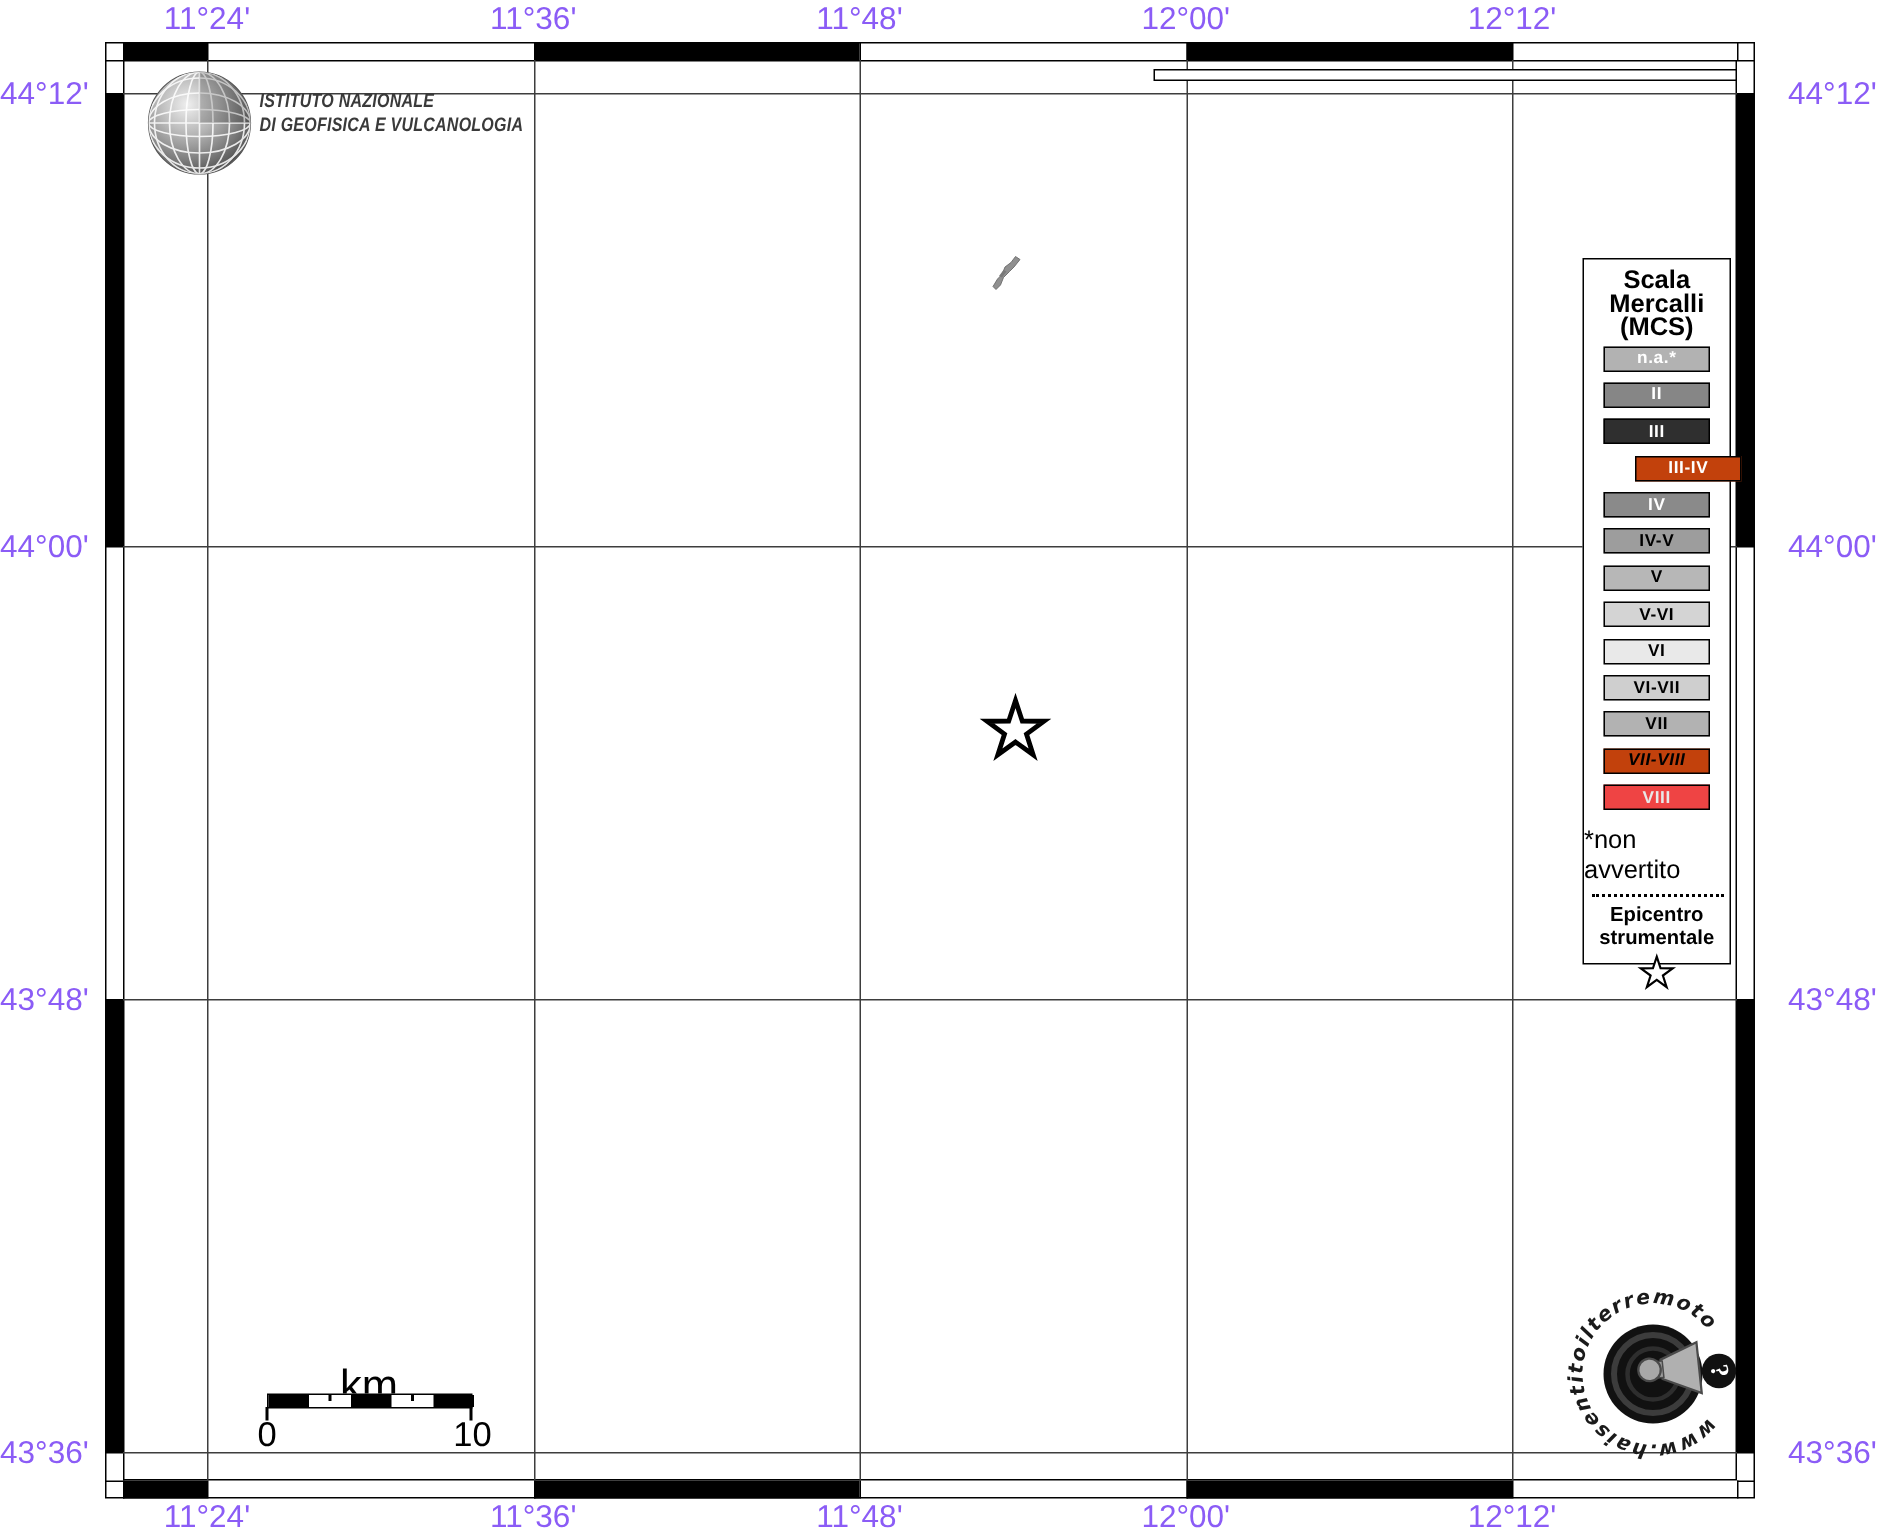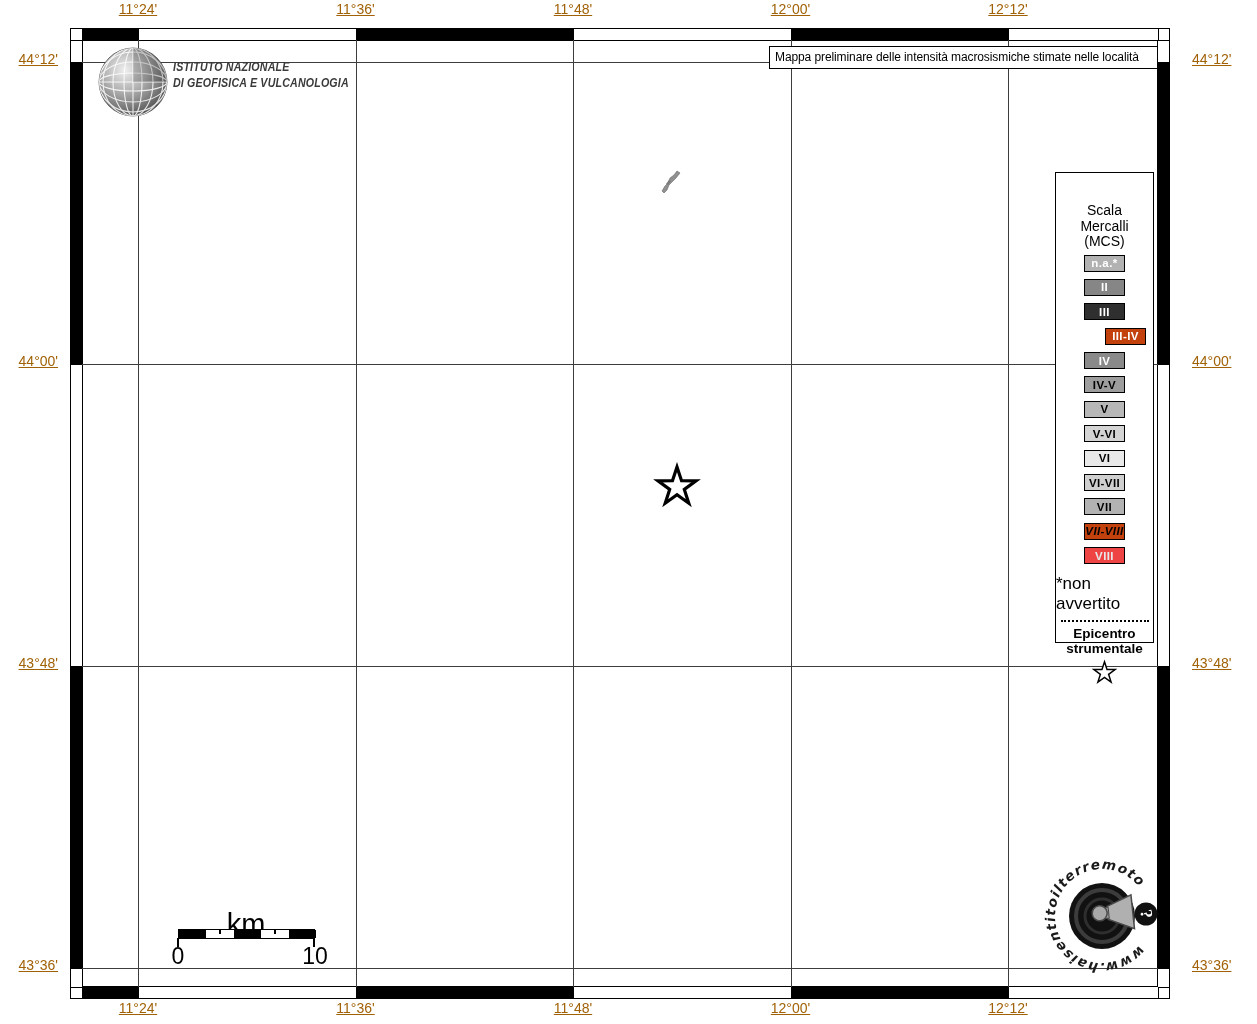--- a/index.html
+++ b/index.html
@@ -1,39 +1,39 @@
 <!DOCTYPE html>
 <html><head>
 <meta charset="utf-8">
 <style>
   html,body{margin:0;padding:0;background:#fff;}
   #stage{position:relative;width:1257px;height:1024px;background:#ffffff;overflow:hidden;
          font-family:"Liberation Sans","DejaVu Sans",sans-serif;color:#000;}
   .abs{position:absolute;}
   
-  .axlab{position:absolute;font-size:14px;color:#a16207;white-space:nowrap;text-decoration:underline;}
+  .axlab{position:absolute;font-size:21px;color:#8b5cf6;white-space:nowrap;}
   .axlab.h{width:90px;text-align:center;}
   .axlab.l{width:58px;text-align:right;}
   .axlab.r{width:70px;text-align:left;}
   
   .frameline{position:absolute;border:1px solid #000;box-sizing:border-box;background:transparent;}
   .bandseg{position:absolute;background:#000;}
   .banddiv{position:absolute;background:#000;}
   .gridline{position:absolute;background:#3d3d3d;}
   
   #info-box{position:absolute;left:769px;top:46px;width:389px;box-sizing:border-box;
             background:#fff;border:1px solid #000;padding:3px 5px;font-size:12px;
             line-height:14.6px;letter-spacing:-0.1px;white-space:nowrap;z-index:30;}
   
   #legend{position:absolute;left:1055px;top:172px;width:99px;height:471px;box-sizing:border-box;
           background:#fff;border:1px solid #000;z-index:25;display:flex;flex-direction:column;
           align-items:center;padding-top:6px;}
-  .leg-title{font-size:14px;font-weight:normal;line-height:15.5px;text-align:center;margin-top:24px;}
+  .leg-title{font-size:17px;font-weight:bold;line-height:15.5px;text-align:center;}
   #legend-items{margin-top:5px;display:flex;flex-direction:column;align-items:center;}
-  .leg-item{width:41px;height:17px;margin-bottom:7.4px;border:1px solid #000;box-sizing:border-box;
+  .leg-item{width:71px;height:17px;margin-bottom:7.4px;border:1px solid #000;box-sizing:border-box;
             display:flex;align-items:center;justify-content:center;
             font-size:11.5px;font-weight:bold;letter-spacing:0.4px;}
   .leg-foot{font-size:17px;margin-top:2px;}
   .leg-sep{width:88px;border-top:2px dotted #000;margin:6px 0 4px 0;}
   .leg-epi{font-size:13.5px;font-weight:bold;line-height:15px;text-align:center;}
   
   #ingv-logo{position:absolute;left:97px;top:45px;z-index:20;display:flex;align-items:flex-start;font-style:italic;}
   #ingv-text{margin-left:4px;margin-top:14px;font-weight:bold;color:#3a3a3a;font-size:13px;
              line-height:15.5px;transform:scaleX(0.82);transform-origin:left top;white-space:nowrap;
              letter-spacing:0.2px;}
@@ -169,21 +169,20 @@
         <path d="M36 3 A34 34 0 0 1 70 37 L36 37 Z" fill="#000" opacity="0.18" clip-path="url(#globeclip)"></path>
       </svg>
     </span>
     <div id="ingv-text">
       <div>ISTITUTO NAZIONALE</div>
       <div>DI GEOFISICA E VULCANOLOGIA</div>
     </div>
   </div>
 
   <div id="info-box">
-    <div>Mappa preliminare delle intensità macrosismiche stimate nelle località</div>
   </div>
 
   <div id="legend">
     <div class="leg-title">
       <div>Scala</div>
       <div>Mercalli</div>
       <div>(MCS)</div>
     </div>
     <div id="legend-items">
         <div class="leg-item" style="background: rgb(178, 178, 178); color: rgb(255, 255, 255);">n.a.*</div>

